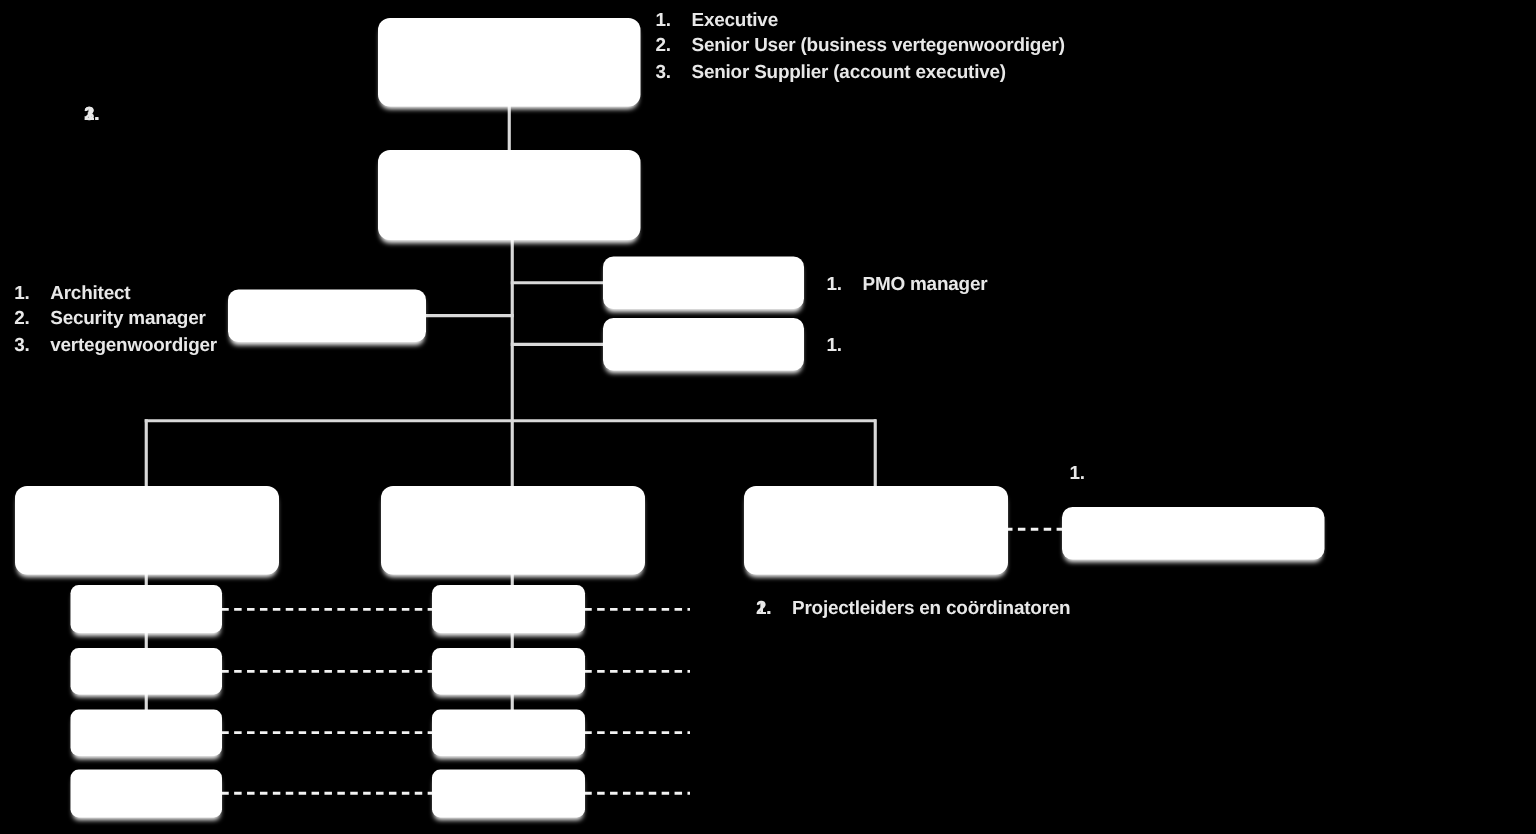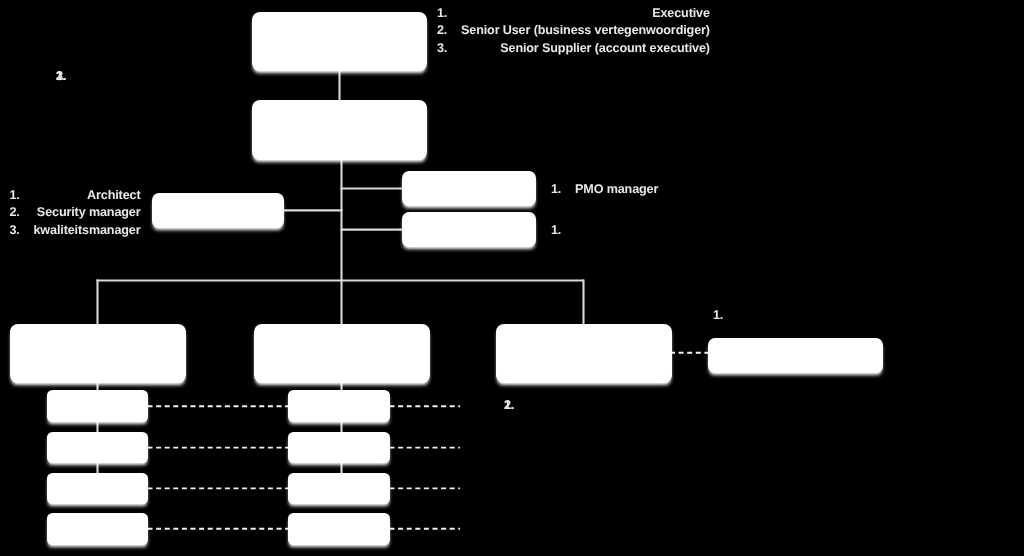--- a/index.html
+++ b/index.html
@@ -21,21 +21,21 @@
     background:#ffffff;
     border-radius:6px;
     box-shadow:0 3.3px 3.8px -1.7px rgba(255,255,255,1);
   }
 
   .listblock{position:absolute;color:#e8e8e8;font-weight:bold;font-size:12.6px;
              line-height:17.3px;letter-spacing:-0.13px;
              -webkit-backface-visibility:hidden;backface-visibility:hidden;}
   .listrow{position:relative;padding-left:24px;}
   .num{position:absolute;left:0;top:0;}
-  .txt{display:block;text-align:right;}
+  .txt{display:block;}
   .nowrap .listrow{white-space:nowrap;}
 </style>
 </head>
 <body>
 
 <div id="stage">
 
   <svg class="lines" id="lines-layer" viewBox="0 0 1024 556">
       <polyline points="339.5,70 339.5,101" fill="none" stroke="#d9d9d9" stroke-width="2.1"></polyline>
       <polyline points="341.5,159 341.5,325" fill="none" stroke="#d9d9d9" stroke-width="2.1"></polyline>
@@ -109,21 +109,21 @@
     <div class="listrow">
       <span class="num">1.</span>
       <span class="txt">Architect</span>
     </div>
     <div class="listrow">
       <span class="num">2.</span>
       <span class="txt">Security manager</span>
     </div>
     <div class="listrow">
       <span class="num">3.</span>
-      <span class="txt">kwaliteitsmanager</span>
+      <span class="txt">vertegenwoordiger</span>
     </div>
   </div>
 
   <div class="listblock nowrap" style="left:551px;top:181px">
     <div class="listrow">
       <span class="num">1.</span>
       <span class="txt">PMO manager</span>
     </div>
   </div>
 
@@ -138,16 +138,17 @@
       <span class="num">1.</span>
     </div>
   </div>
 
   <div class="listblock nowrap" style="left:504px;top:397px">
     <div class="listrow">
       <span class="num">1.</span>
     </div>
     <div class="listrow">
       <span class="num">2.</span>
+      <span class="txt">Projectleiders en coördinatoren</span>
     </div>
   </div>
 
 </div>
 
 </body></html>

